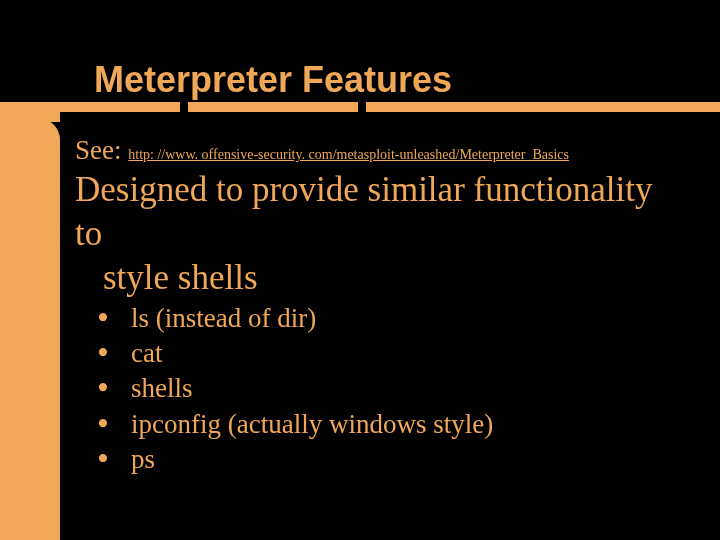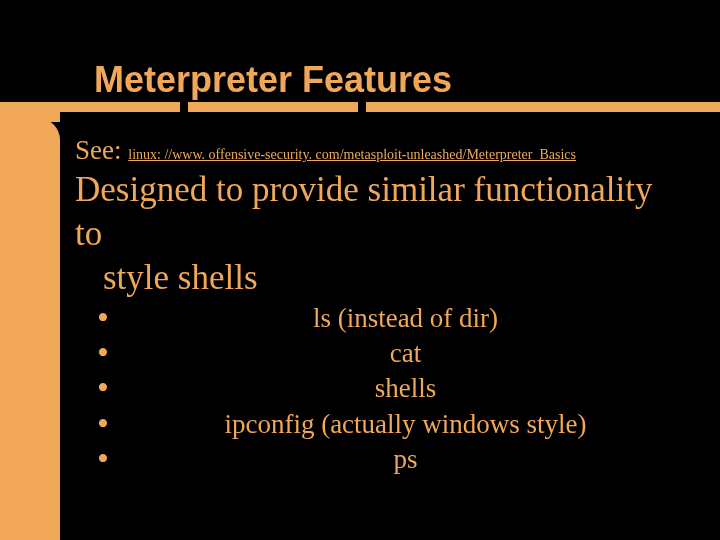--- a/index.html
+++ b/index.html
@@ -82,21 +82,20 @@
     font-size: 35px;
     line-height: 1.25;
     margin-bottom: 0;
   }
   .desc-indent {
     padding-left: 28px;
   }
   .bullet-list {
     list-style: none;
     margin-top: 2px;
-    text-align: center;
   }
   .bullet-list li {
     font-size: 27px;
     line-height: 1.3;
     padding-left: 56px;
     position: relative;
   }
   .bullet-list li::before {
     content: '•';
     position: absolute;
@@ -113,21 +112,21 @@
 <div class="top-bar"></div>
 <div class="top-bar-black1"></div>
 <div class="top-bar-black2"></div>
 <div class="side-bar"></div>
 
 <div class="title">Meterpreter Features</div>
 
 <div class="content">
   <div class="see-line">
     <span>See:</span>
-    <a class="see-link">linux: //www. offensive-security. com/metasploit-unleashed/Meterpreter_Basics</a>
+    <a class="see-link">http: //www. offensive-security. com/metasploit-unleashed/Meterpreter_Basics</a>
   </div>
   <div class="desc">Designed to provide similar functionality to</div>
   <div class="desc desc-indent">style shells</div>
   <ul class="bullet-list">
     <li>ls (instead of dir)</li>
     <li>cat</li>
     <li>shells</li>
     <li>ipconfig (actually windows style)</li>
     <li>ps</li>
   </ul>

